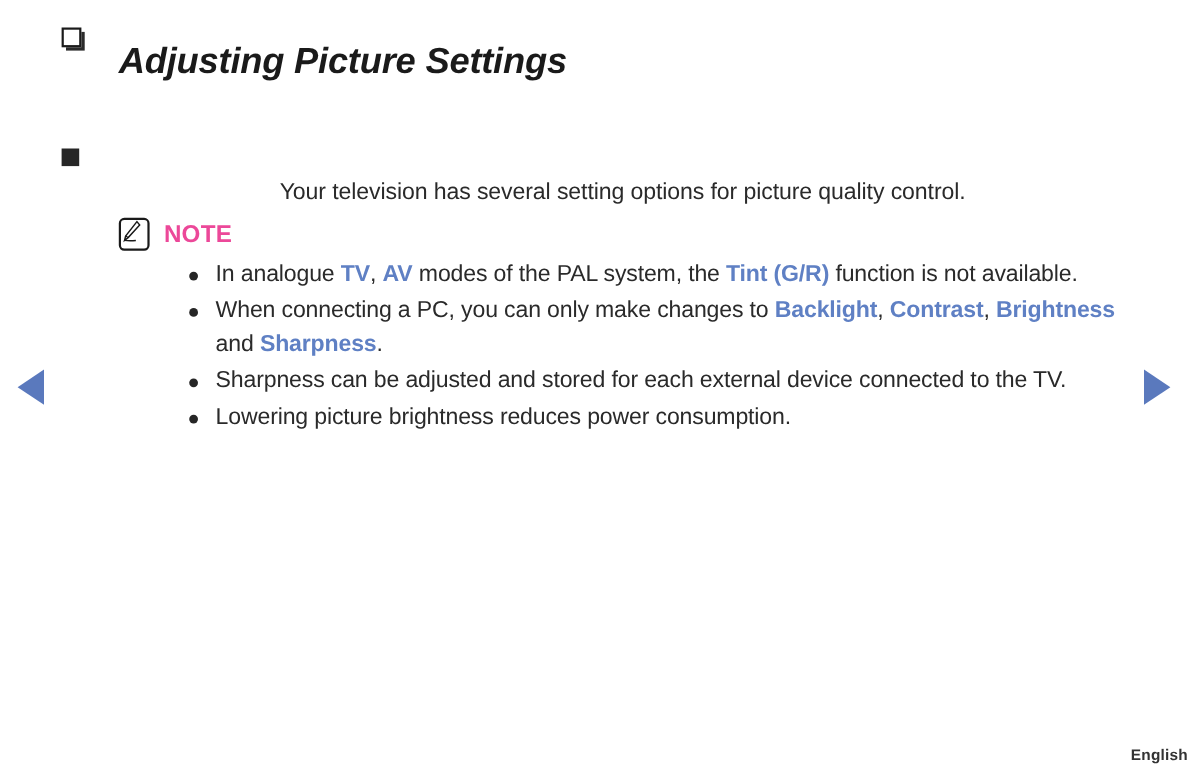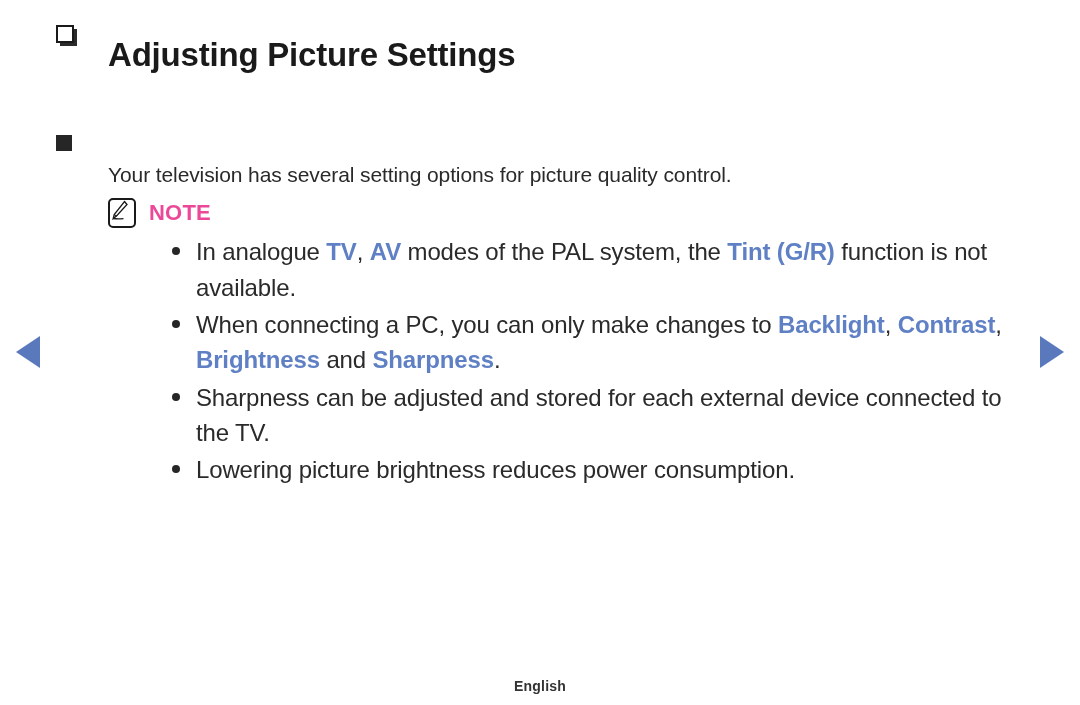--- a/index.html
+++ b/index.html
@@ -51,20 +51,21 @@
     left: 56px;
     top: 14px;
     width: 968px;
   }
 
   
   .page-title-row {
     display: flex;
     align-items: flex-start;
     margin: 0 0 24px 0;
+    font-style: italic;
   }
   .title-icon {
     position: relative;
     width: 26px;
     height: 26px;
     flex: 0 0 26px;
     margin-top: 11px;
     margin-left: 0px;
   }
   .title-icon .shadow {
@@ -118,20 +119,21 @@
   .kw { color: #5f80c4; }
   .sep { color: #1a1a1a; }
 
   
   .body-text {
     margin: 10px 0 6px 52px;
     font-size: 21px;
     line-height: 1.3;
     color: #2a2a2a;
     letter-spacing: -0.1px;
+    text-align: center;
   }
 
   
   .note-row {
     display: flex;
     align-items: center;
     margin: 10px 0 6px 52px;
   }
   .note-icon {
     position: relative;
@@ -155,21 +157,21 @@
   
   ul.note-list {
     list-style: none;
     margin: 6px 0 0 0;
     padding: 0;
   }
   ul.note-list > li {
     position: relative;
     padding-left: 140px;
     margin-bottom: 2px;
-    font-size: 24px;
+    font-size: 21px;
     line-height: 1.47;
     color: #2a2a2a;
     letter-spacing: -0.15px;
     max-width: 975px;
   }
   ul.note-list > li::before {
     content: "";
     position: absolute;
     left: 116px;
     top: 13px;
@@ -179,21 +181,21 @@
     background: #262626;
   }
   .kwb { color: #5f80c4; font-weight: bold; }
 
   
   #footer {
     position: absolute;
     left: 0;
     right: 0;
     top: 678px;
-    text-align: center;
+    text-align: right;
     font-size: 14px;
     font-weight: bold;
     color: #333333;
     letter-spacing: 0.2px;
   }
 </style>
 </head>
 <body>
 
 <div id="page">

